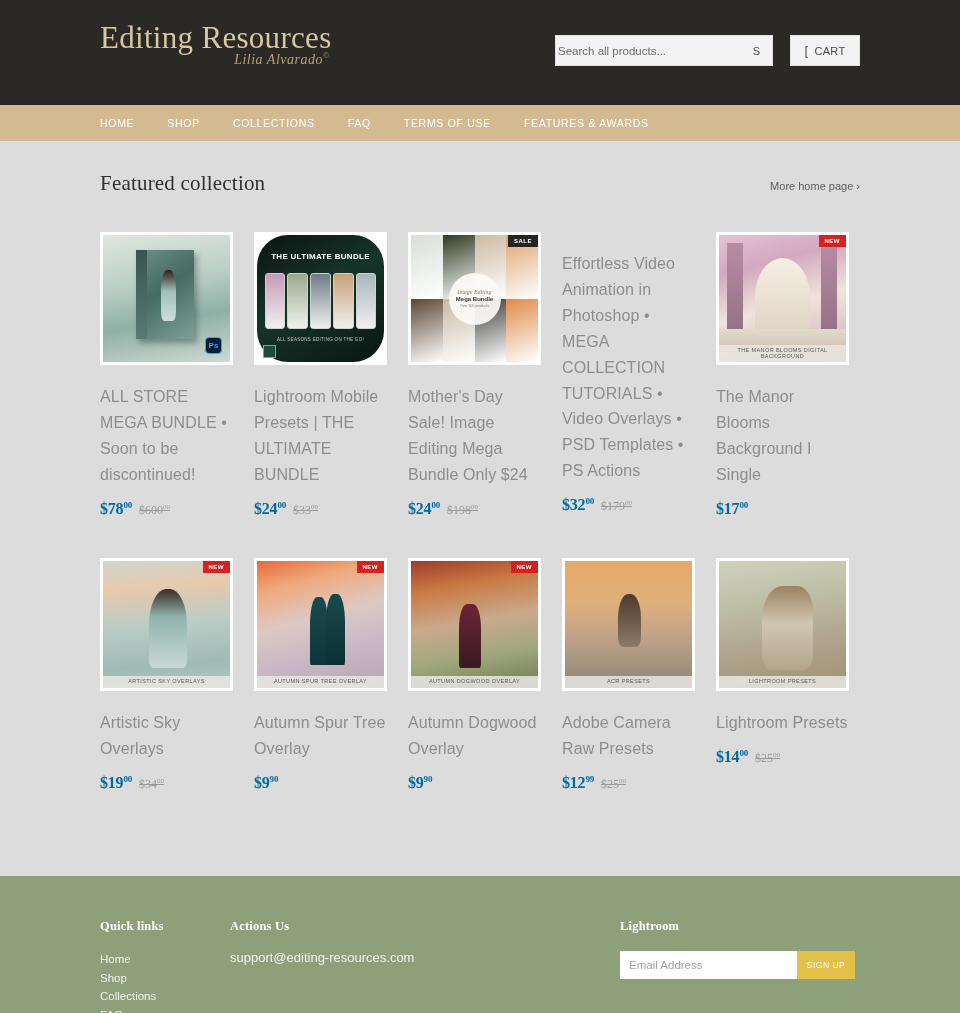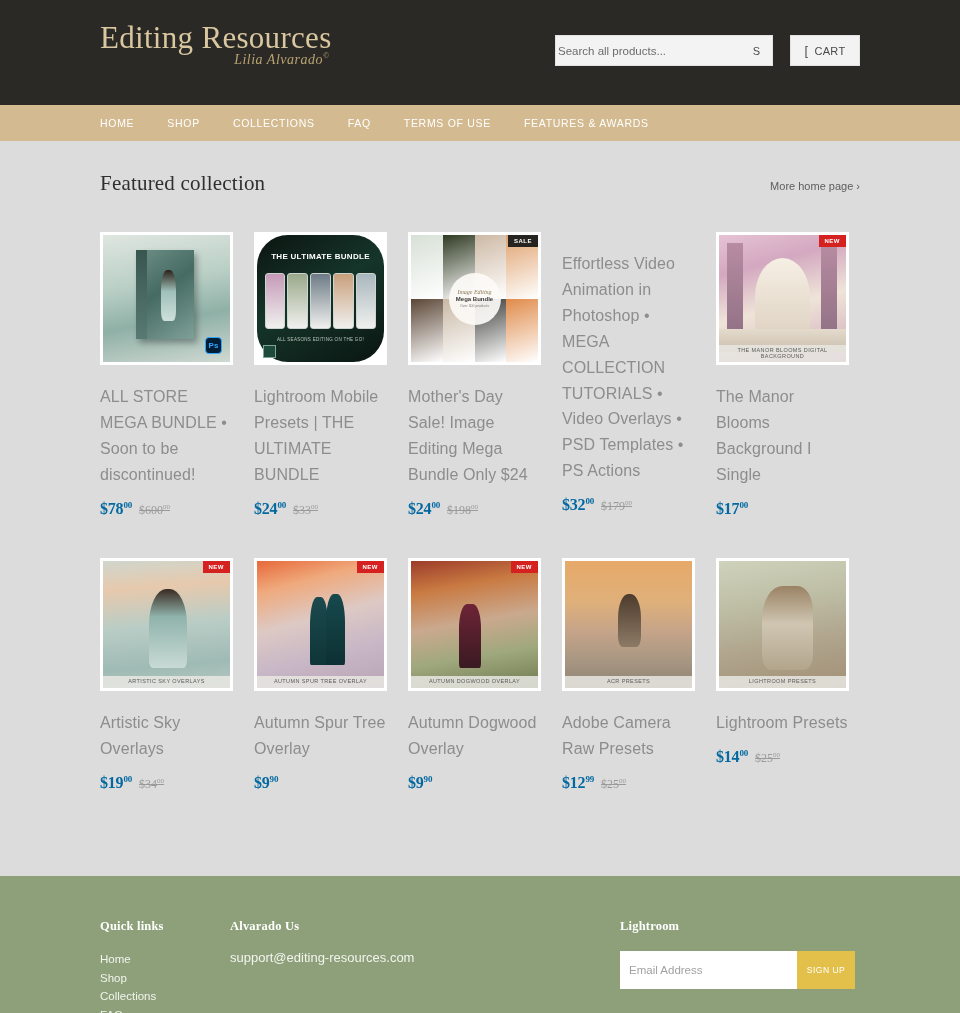--- a/index.html
+++ b/index.html
@@ -194,21 +194,21 @@
   .f-col.quick { left: 0; }
   .f-col.contact { left: 130px; }
   .f-col.news { left: 520px; }
   .f-head {
     font-family: "Liberation Serif", serif;
     font-size: 12.5px; color: #ffffff; font-weight: bold; letter-spacing: .2px;
   }
   .f-links { margin-top: 16px; }
   .f-link { display:block; font-size: 11.5px; color:#f2f4ee; text-decoration:none; line-height: 1.62; cursor: pointer; }
   .f-text { margin-top: 16px; font-size: 13px; color:#f2f4ee; }
-  .news-form { margin-top: 17px; display:flex; width: 235px; height: 38px; }
+  .news-form { margin-top: 17px; display:flex; width: 235px; height: 28px; }
   .news-input {
     flex:1; border:0; outline:none; background:#fff; padding: 0 9px;
     font-family:"Liberation Sans",sans-serif; font-size:11.5px; color:#555;
   }
   .news-input::placeholder { color:#a2a2a2; }
   .news-btn {
     border:0; background:#e3c04a; color:#fff; cursor:pointer;
     font-family:"Liberation Sans",sans-serif; font-size:8.5px; letter-spacing:.5px;
     width: 58px;
   }
@@ -433,21 +433,21 @@
         <div class="f-head">Quick links</div>
         <div class="f-links" id="quick-links">
             <a class="f-link">Home</a>
             <a class="f-link">Shop</a>
             <a class="f-link">Collections</a>
             <a class="f-link">FAQ</a>
             <a class="f-link">Terms of Use</a>
           </div>
       </div>
       <div class="f-col contact">
-        <div class="f-head">Alvarado Us</div>
+        <div class="f-head">Actions Us</div>
         <div class="f-text">support@editing-resources.com</div>
       </div>
       <div class="f-col news">
         <div class="f-head">Lightroom</div>
         <div class="news-form">
           <input class="news-input" type="text" placeholder="Email Address" style="">
           <button class="news-btn">SIGN UP</button>
         </div>
       </div>
     </div>

